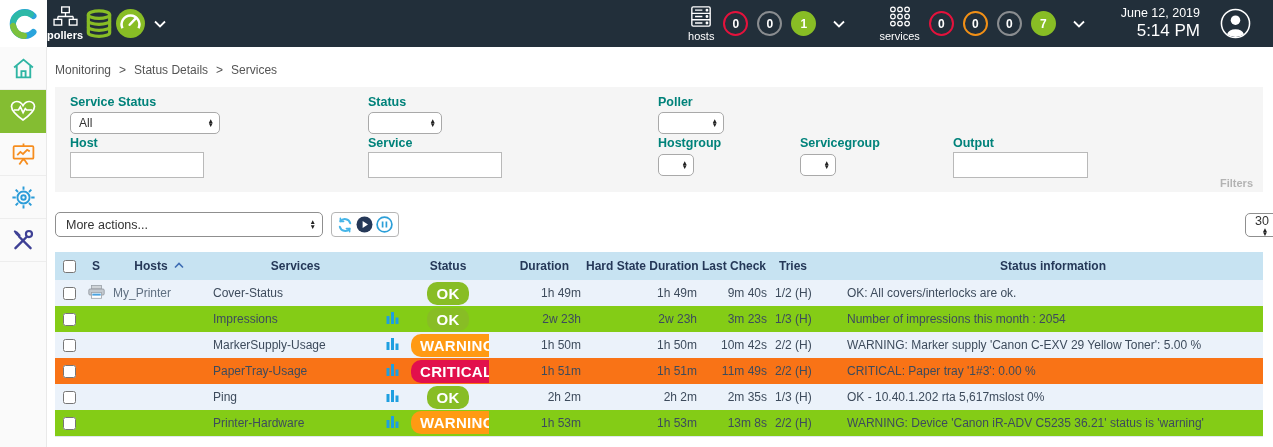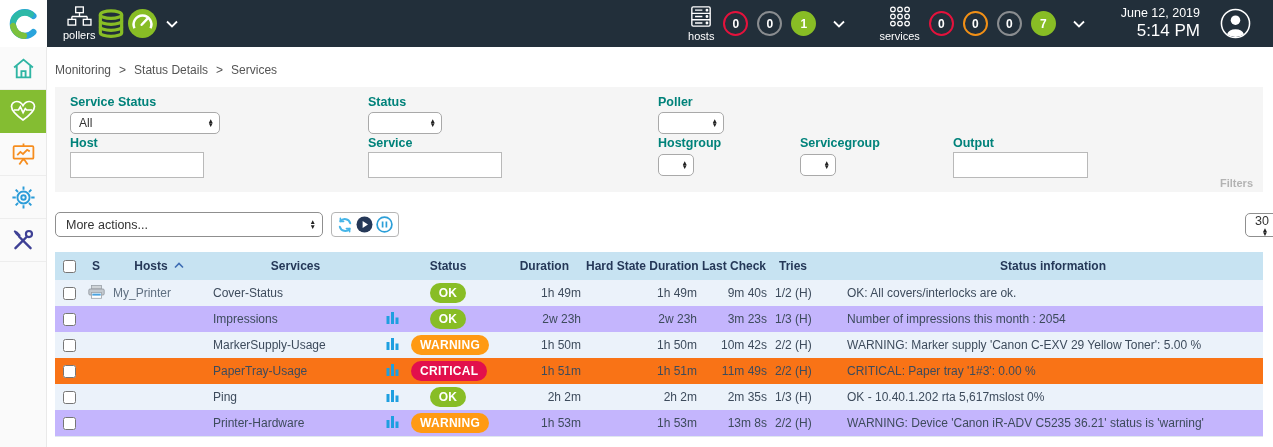--- a/index.html
+++ b/index.html
@@ -80,45 +80,45 @@
   .th-services, .td-services { text-align:left; padding-left:6px; }
   .th-status, .td-status { text-align:center; }
   .th-dur, .td-dur { text-align:right; padding-right:16px; }
   .th-hard, .td-hard { text-align:right; padding-right:14px; }
   .th-last, .td-last { text-align:right; padding-right:8px; }
   .th-tries, .td-tries { text-align:left; padding-left:8px; }
   .th-info { text-align:center; }
   .td-info { text-align:left; padding-left:10px; }
   .td-host { color:#5f6f80; }
   .row-blue  { background:#ebf2fa; }
-  .row-white { background:#c4b5fd; }
+  .row-white { background:#84cc16; }
   .row-critical { background:#f97316; }
   .badge { display:inline-block; min-width:18px; text-align:center; padding:3px 9px;
-    border-radius:10px; color:#fff; font-weight:bold; font-size:12px; letter-spacing:.3px; }
+    border-radius:10px; color:#fff; font-weight:bold; font-size:15px; letter-spacing:.3px; }
   .badge-ok { background:#88bd25; }
   .badge-warning { background:#ff9a13; }
   .badge-critical { background:#e2104c; }
   input[type="checkbox"] { margin:0; width:13px; height:13px; cursor:pointer; vertical-align:middle; }
   .sort-caret { margin-left:6px; vertical-align:1px; }
   .host-link, .svc-link { cursor:pointer; }
   .graph-btn { cursor:pointer; display:inline-flex; }
 </style>
 </head>
 <body>
 
 <div class="topbar" data-interactable="false">
   <div class="logo-box" data-interactable="true">
     <svg width="30" height="30" viewBox="0 0 24 24" data-interactable="false">
       <path d="M19.5 5.5 A9.5 9.5 0 1 0 19.5 18.5" fill="none" stroke="#2aa4dc" stroke-width="5" stroke-linecap="round"></path>
       <path d="M17.5 4.2 A9.5 9.5 0 0 0 3.6 9.5" fill="none" stroke="#2db9a7" stroke-width="5" stroke-linecap="round"></path>
       <path d="M3.3 13.5 A9.5 9.5 0 0 0 12 21.5" fill="none" stroke="#7cc13d" stroke-width="5" stroke-linecap="round"></path>
     </svg>
   </div>
 
-  <div class="tb-group" style="margin-left:16px; " data-interactable="false">
+  <div class="tb-group" style="font-weight:bold;" data-interactable="false">
     <div class="icon-label" data-interactable="true">
       <svg width="25" height="21" viewBox="0 0 26 22" fill="none" stroke="#fff" stroke-width="1.4" data-interactable="false">
         <rect x="9" y="1" width="8" height="6"></rect>
         <path d="M13 7 v4 M5 11 h16 M5 11 v3 M21 11 v3"></path>
         <rect x="1" y="14" width="8" height="6"></rect>
         <rect x="17" y="14" width="8" height="6"></rect>
       </svg>
       <span data-interactable="false">pollers</span>
     </div>
     <svg width="32" height="32" viewBox="0 0 24 24" fill="none" stroke="#88bd25" stroke-width="2.4" data-interactable="true" class="tool-btn">

